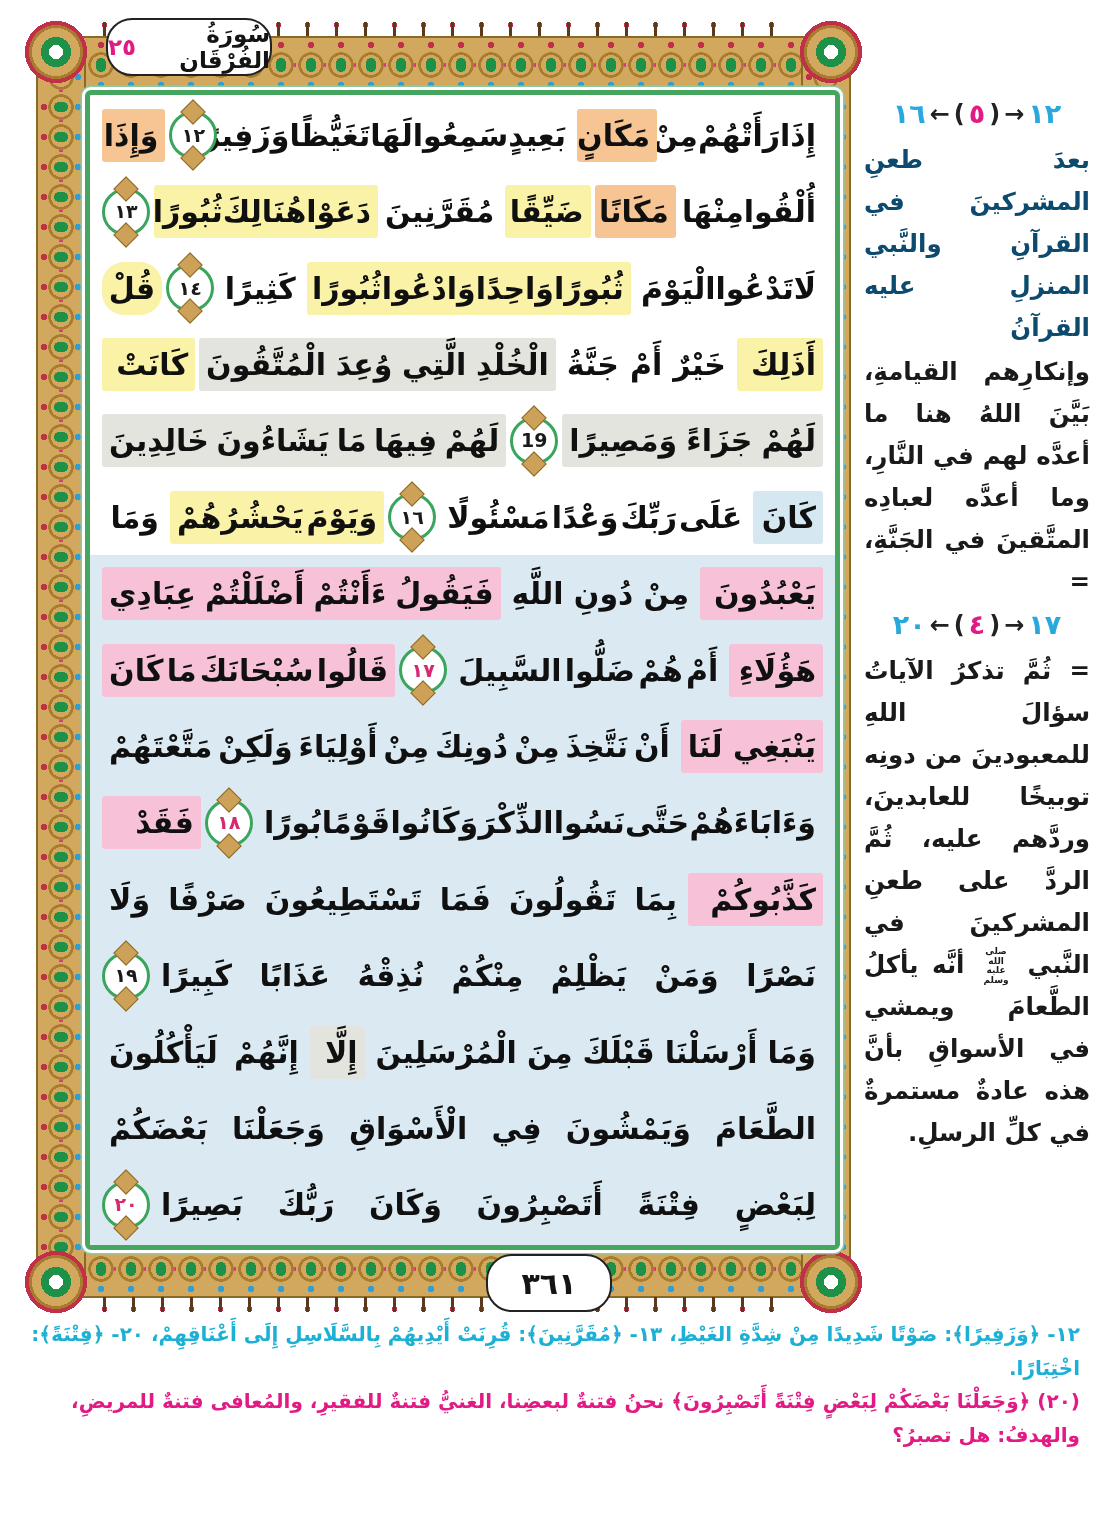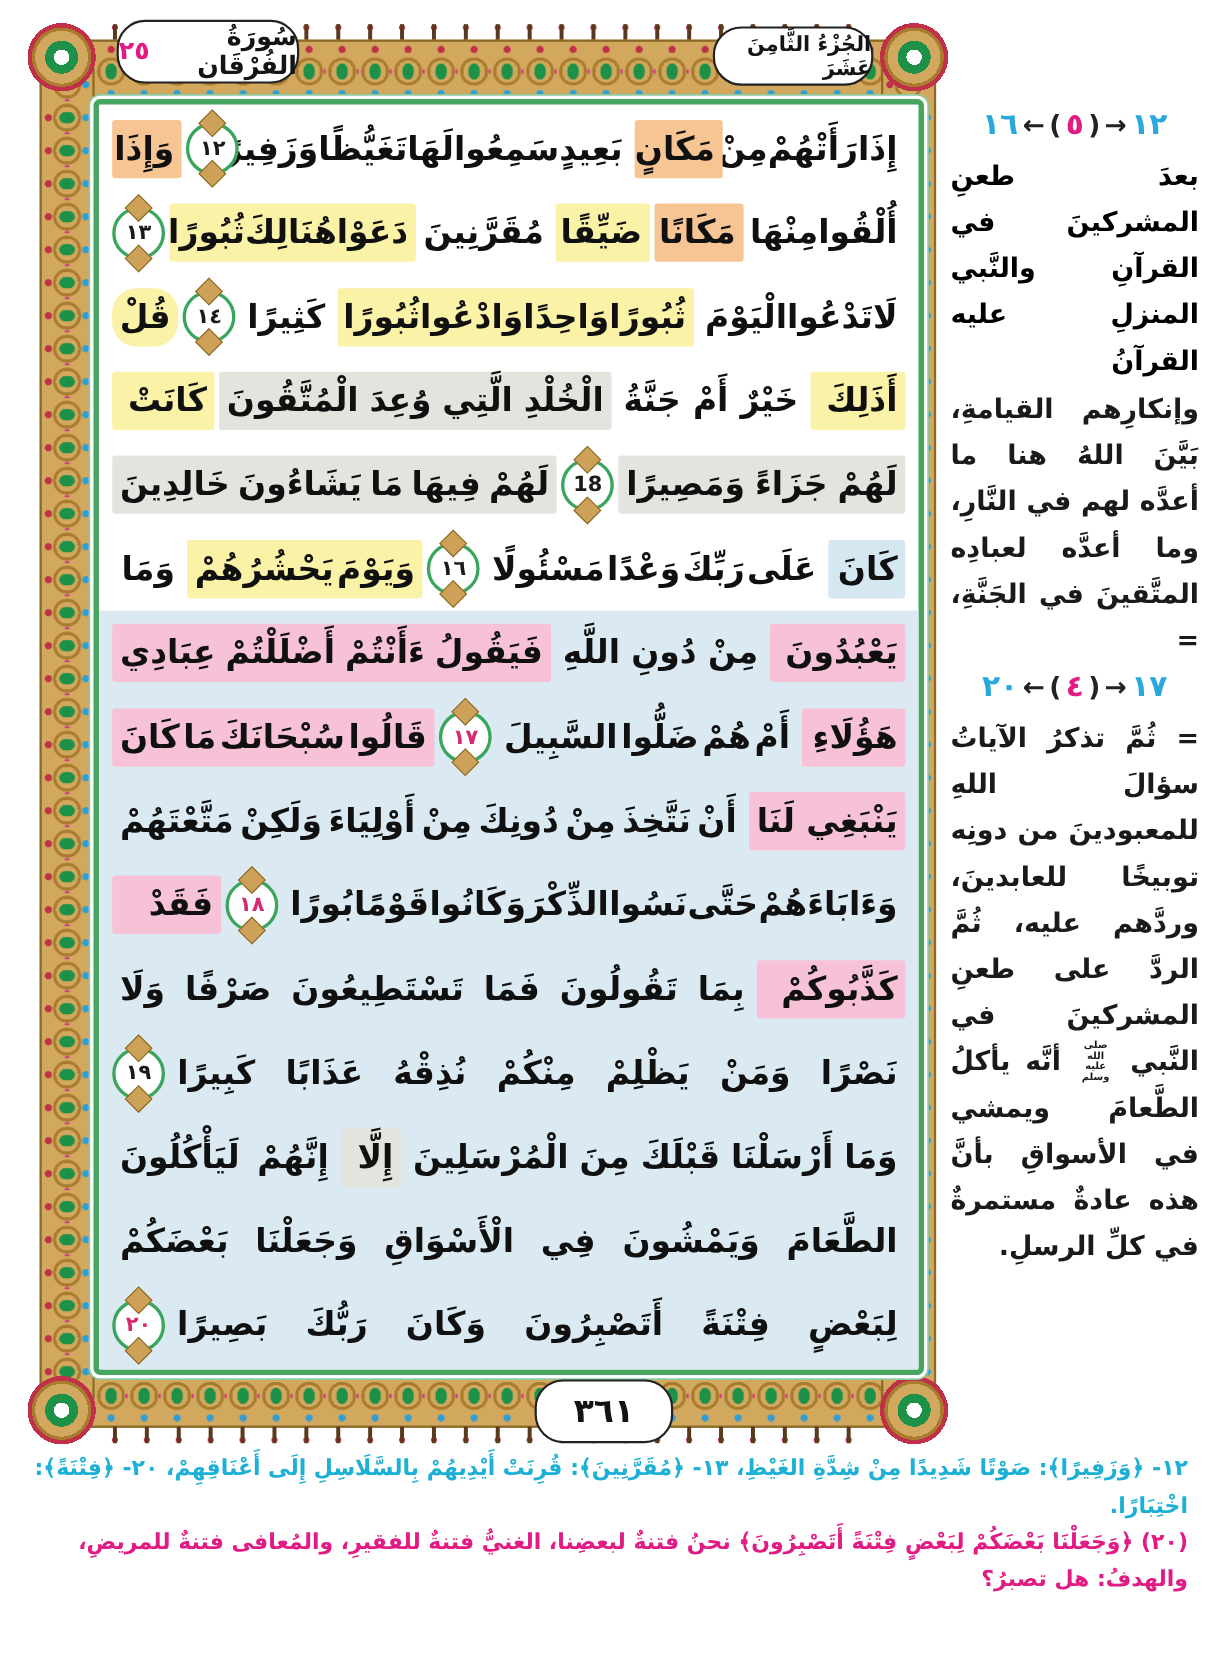--- a/index.html
+++ b/index.html
@@ -69,21 +69,21 @@
   .am-num{font-size:19px;font-weight:bold;color:#1a1a1a;line-height:1;}
   .am.red .am-num{color:#d62a70;}
 
   
   .sidebar{position:absolute;left:864px;top:92px;width:226px;direction:rtl;}
   .range{display:flex;direction:ltr;align-items:center;justify-content:center;gap:4px;
     font-size:27px;font-weight:bold;margin:6px 0 10px 0;}
   .range .num{color:#29a8dd;} .range .cnt{color:#e21a84;} .range .ar{color:#222;font-size:24px;}
   .sidebar p{margin:0 0 2px 0;font-size:24.5px;line-height:42px;font-weight:bold;
     text-align:justify;}
-  .sb-magenta{color:#000000;} .sb-black{color:#1a1a1a;}
+  .sb-magenta{color:#0c4a6e;} .sb-black{color:#1a1a1a;}
   .pbuh{display:inline-block;width:36px;font-size:9px;line-height:9.5px;text-align:center;
     vertical-align:middle;font-weight:bold;color:#1a1a1a;white-space:normal;}
 
   
   .footnotes{position:absolute;left:16px;right:16px;top:1318px;direction:rtl;text-align:right;}
   .fn{font-size:20px;line-height:33.5px;font-weight:bold;}
   .fn-teal{color:#1cb0d5;} .fn-magenta{color:#e21a84;}
 </style>
 </head>
 <body>
@@ -99,23 +99,20 @@
     <div class="band-v band-right"></div>
     <div class="corner c-tl"></div>
     <div class="corner c-tr"></div>
     <div class="corner c-bl"></div>
     <div class="corner c-br"></div>
 
     <div class="cartouche cart-surah">
       <span>سُورَةُ الفُرْقَان</span>
       <span class="surah-num">٢٥</span>
     </div>
-    <div class="cartouche cart-juz">
-      <span>الجُزْءُ الثَّامِنَ عَشَرَ</span>
-    </div>
     <div class="cartouche cart-page">
       <span>٣٦١</span>
     </div>
 
     <div class="textarea">
       <div class="panel-blue"></div>
       <div id="qlines">
           <div class="qline">
             <span class="ph" style="flex-grow: 3;">
               <span class="qw">إِذَا</span>
@@ -203,21 +200,21 @@
               <span class="qw">كَانَتْ</span>
             </span>
           </div>
           <div class="qline">
             <span class="ph hl-gray" style="flex-grow: 3;">
               <span class="qw">لَهُمْ</span>
               <span class="qw">جَزَاءً</span>
               <span class="qw">وَمَصِيرًا</span>
             </span>
             <span class="am">
-              <span class="am-num">18</span>
+              <span class="am-num">19</span>
             </span>
             <span class="ph hl-gray" style="flex-grow: 5;">
               <span class="qw">لَهُمْ</span>
               <span class="qw">فِيهَا</span>
               <span class="qw">مَا</span>
               <span class="qw">يَشَاءُونَ</span>
               <span class="qw">خَالِدِينَ</span>
             </span>
           </div>
           <div class="qline">

